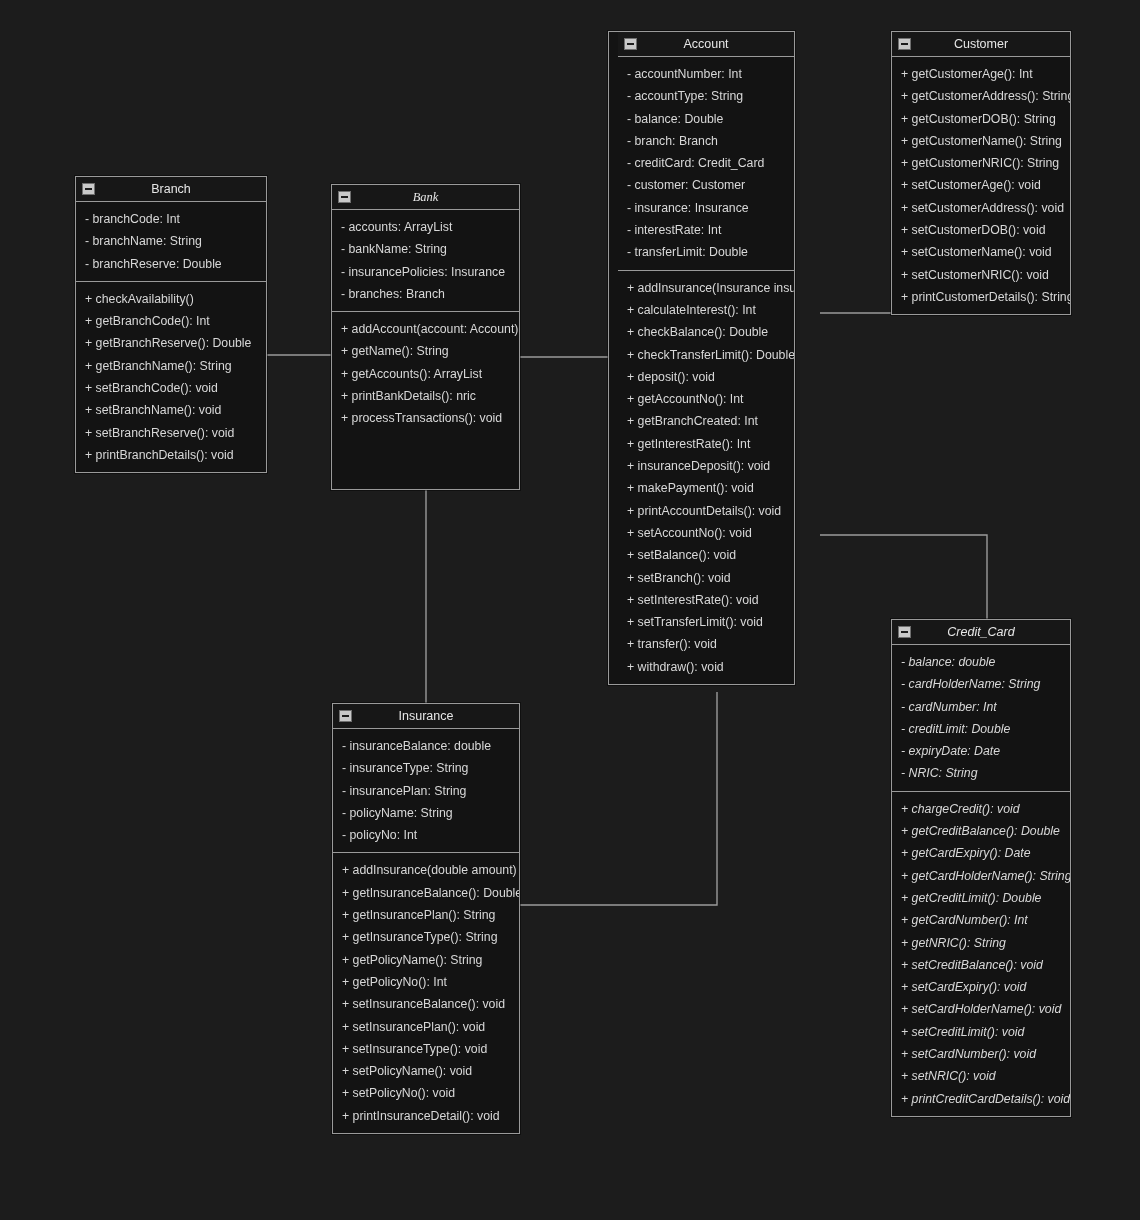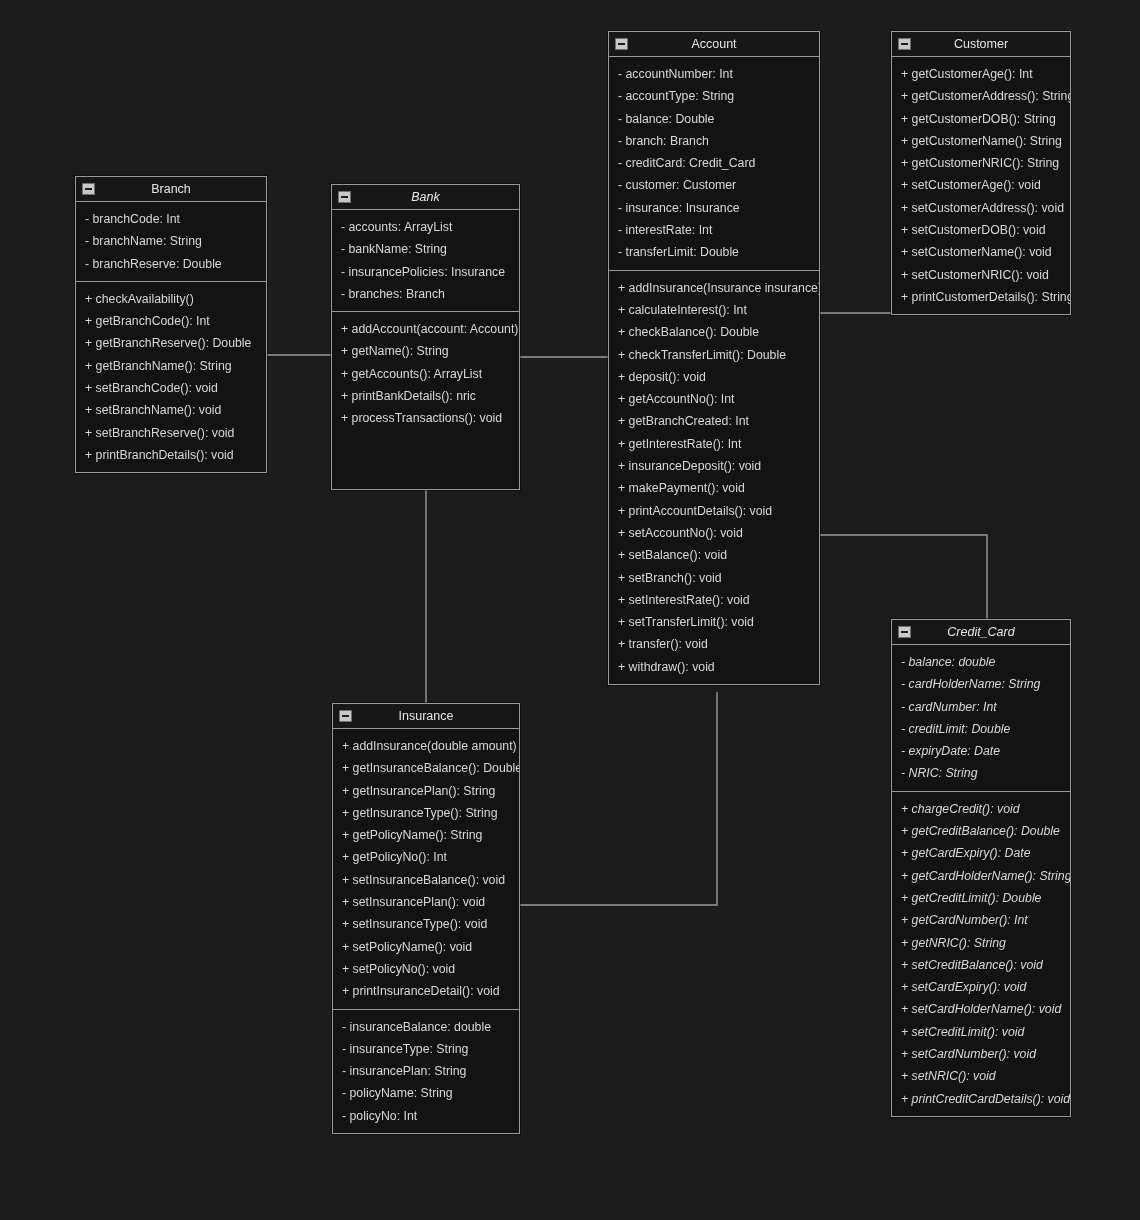--- a/index.html
+++ b/index.html
@@ -25,21 +25,21 @@
     position:relative;
     height:25px;
     line-height:25px;
     text-align:center;
     color:#e6e6e6;
     font-size:12.5px;
     border-bottom:1px solid #9a9a9a;
     background:#171717;
     box-sizing:border-box;
   }
-  .title-bar.abstract .title-text{font-style:italic;}
+  .title-bar.abstract .title-text{font-style:italic;font-family:Liberation Serif, serif;}
   .title-text{display:inline-block;}
   .collapse-icon{
     position:absolute;
     left:6px;top:6px;
     width:13px;height:12px;
     background:#c9c9c9;
     border:1px solid #6f6f6f;
     box-sizing:border-box;
   }
   .collapse-icon::before{
@@ -102,21 +102,21 @@
         <div class="member">- branches: Branch</div>
       </div>
       <div class="compartment">
         <div class="member">+ addAccount(account: Account)</div>
         <div class="member">+ getName(): String</div>
         <div class="member">+ getAccounts(): ArrayList</div>
         <div class="member">+ printBankDetails(): nric</div>
         <div class="member">+ processTransactions(): void</div>
       </div>
     </div>
-    <div class="umlclass" style="left: 608px; top: 31px; width: 212px;">
+    <div class="umlclass" style="left: 608px; top: 31px; width: 187px; padding-left: 9px;">
       <div class="title-bar"><span class="collapse-icon"></span><span class="title-text">Account</span></div>
       <div class="compartment">
         <div class="member">- accountNumber: Int</div>
         <div class="member">- accountType: String</div>
         <div class="member">- balance: Double</div>
         <div class="member">- branch: Branch</div>
         <div class="member">- creditCard: Credit_Card</div>
         <div class="member">- customer: Customer</div>
         <div class="member">- insurance: Insurance</div>
         <div class="member">- interestRate: Int</div>
@@ -182,34 +182,34 @@
         <div class="member">+ setCardHolderName(): void</div>
         <div class="member">+ setCreditLimit(): void</div>
         <div class="member">+ setCardNumber(): void</div>
         <div class="member">+ setNRIC(): void</div>
         <div class="member">+ printCreditCardDetails(): void</div>
       </div>
     </div>
     <div class="umlclass" style="left: 332px; top: 703px; width: 188px;">
       <div class="title-bar"><span class="collapse-icon"></span><span class="title-text">Insurance</span></div>
       <div class="compartment">
+        <div class="member">- insuranceBalance: double</div>
+        <div class="member">- insuranceType: String</div>
+        <div class="member">- insurancePlan: String</div>
+        <div class="member">- policyName: String</div>
+        <div class="member">- policyNo: Int</div>
+      </div>
+      <div class="compartment">
         <div class="member">+ addInsurance(double amount)</div>
         <div class="member">+ getInsuranceBalance(): Double</div>
         <div class="member">+ getInsurancePlan(): String</div>
         <div class="member">+ getInsuranceType(): String</div>
         <div class="member">+ getPolicyName(): String</div>
         <div class="member">+ getPolicyNo(): Int</div>
         <div class="member">+ setInsuranceBalance(): void</div>
         <div class="member">+ setInsurancePlan(): void</div>
         <div class="member">+ setInsuranceType(): void</div>
         <div class="member">+ setPolicyName(): void</div>
         <div class="member">+ setPolicyNo(): void</div>
         <div class="member">+ printInsuranceDetail(): void</div>
       </div>
-      <div class="compartment">
-        <div class="member">- insuranceBalance: double</div>
-        <div class="member">- insuranceType: String</div>
-        <div class="member">- insurancePlan: String</div>
-        <div class="member">- policyName: String</div>
-        <div class="member">- policyNo: Int</div>
-      </div>
     </div>
   </div>
 
 </body></html>

